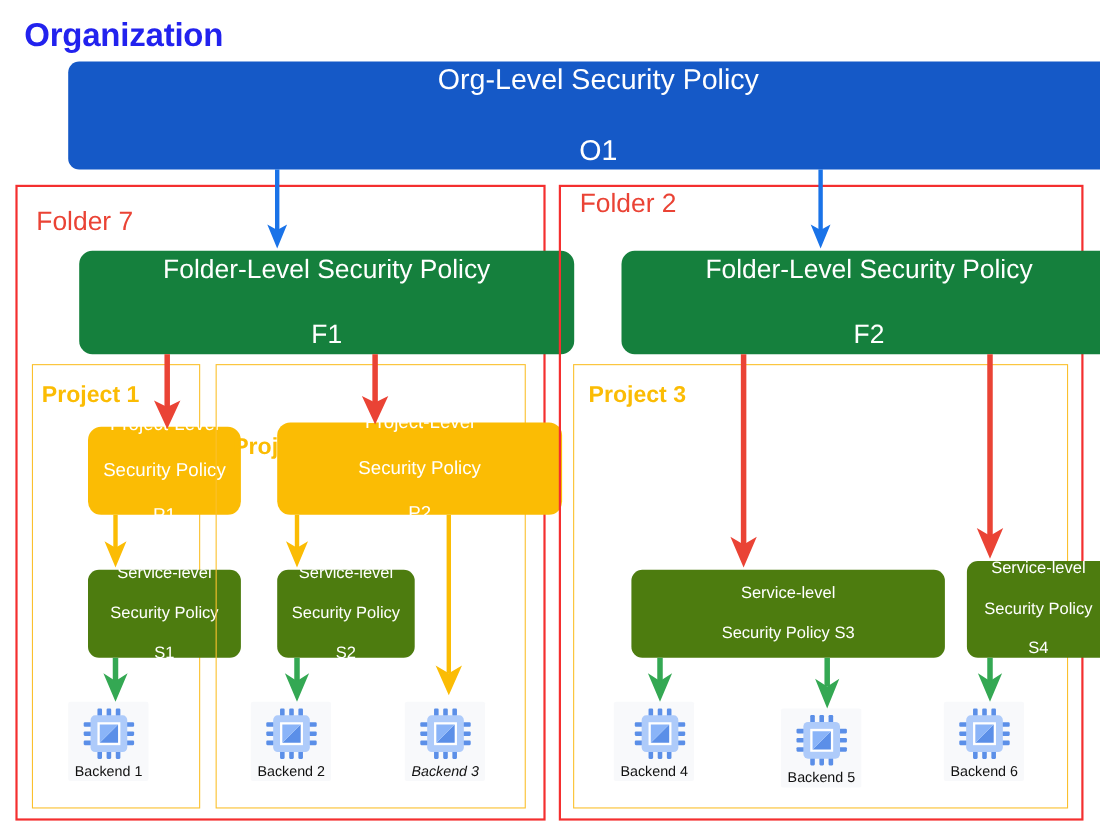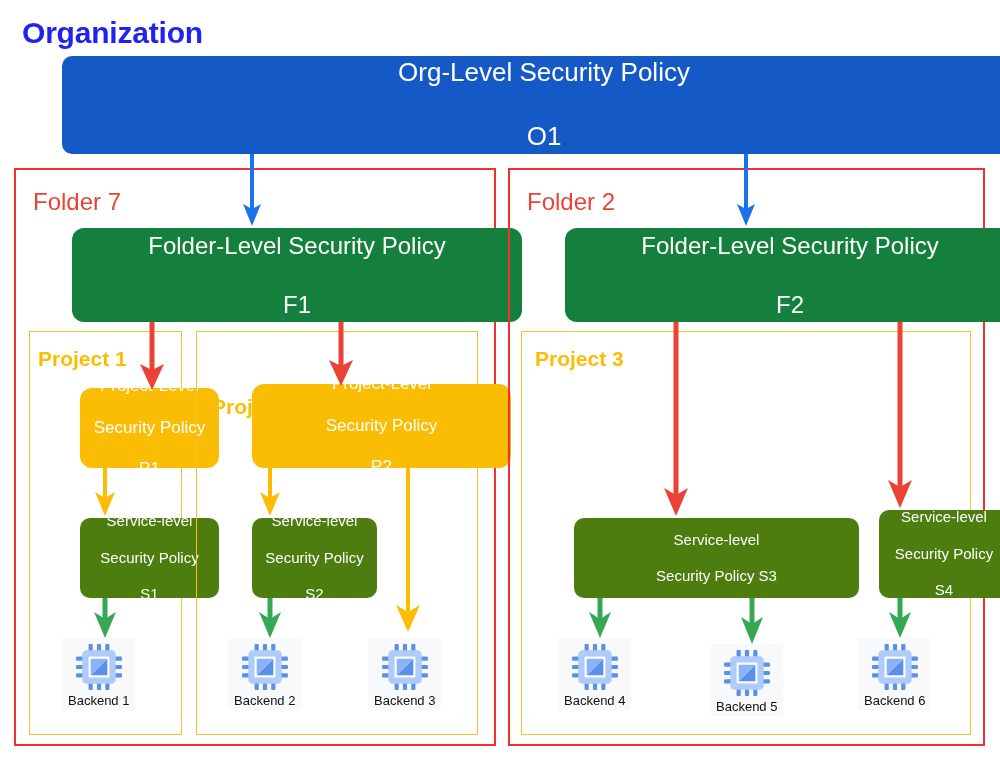--- a/index.html
+++ b/index.html
@@ -149,21 +149,21 @@
 
   <div class="abs policy service-box" style="left:208px; top:518px; width:125px; height:80px;">
     <span>
       <span>Service-level</span><br>
       <span>Security Policy</span><br>
       <span>S2</span>
     </span>
   </div>
 
   <div class="abs folder-cont" style="left:508px; top:168px; width:477px; height:578px;"></div>
-  <div class="abs folder-title" style="left:527px; top:188px;">Folder 2</div>
+  <div class="abs folder-title" style="left:527px; top:172px;">Folder 2</div>
 
   <div class="abs policy folder-box" style="left:521px; top:228px; width:450px; height:94px;">
     <span>
       <span>Folder-Level Security Policy</span><br>
       <span>F2</span>
     </span>
   </div>
 
   <div class="abs project-cont" style="left:521px; top:331px; width:450px; height:404px;"></div>
   <div class="abs project-title" style="left:535px; top:347px;">Project 3</div>
@@ -224,21 +224,21 @@
           <rect x="39" y="30" width="7" height="4" rx="1"></rect>
       </g>
       <rect x="8" y="8" width="32" height="32" rx="4" fill="#aecbfa"></rect>
       <rect x="14" y="14" width="20" height="20" fill="#ffffff"></rect>
       <path d="M16 32 L32 32 L32 16 Z" fill="#5b8fe8"></path>
       <path d="M16 32 L32 16 L16 16 Z" fill="#8ab4f8"></path>
     </svg>
     <div class="bname">Backend 2</div>
   </div>
 
-  <div class="abs backend" style="left:368px; top:638px;">
+  <div class="abs backend" style="left:368px; top:638px;font-style:italic;">
     <svg class="chip-ico" width="50" height="50" viewBox="0 0 48 48">
       <g fill="#5b8fe8">
         <rect x="14" y="2" width="4" height="7" rx="1"></rect>
           <rect x="22" y="2" width="4" height="7" rx="1"></rect>
           <rect x="30" y="2" width="4" height="7" rx="1"></rect>
         <rect x="14" y="39" width="4" height="7" rx="1"></rect>
           <rect x="22" y="39" width="4" height="7" rx="1"></rect>
           <rect x="30" y="39" width="4" height="7" rx="1"></rect>
         <rect x="2" y="14" width="7" height="4" rx="1"></rect>
           <rect x="2" y="22" width="7" height="4" rx="1"></rect>
@@ -248,21 +248,21 @@
           <rect x="39" y="30" width="7" height="4" rx="1"></rect>
       </g>
       <rect x="8" y="8" width="32" height="32" rx="4" fill="#aecbfa"></rect>
       <rect x="14" y="14" width="20" height="20" fill="#ffffff"></rect>
       <path d="M16 32 L32 32 L32 16 Z" fill="#5b8fe8"></path>
       <path d="M16 32 L32 16 L16 16 Z" fill="#8ab4f8"></path>
     </svg>
     <div class="bname">Backend 3</div>
   </div>
 
-  <div class="abs backend" style="left:558px; top:638px;">
+  <div class="abs backend" style="left:558px; top:638px;align-items:flex-end;">
     <svg class="chip-ico" width="50" height="50" viewBox="0 0 48 48">
       <g fill="#5b8fe8">
         <rect x="14" y="2" width="4" height="7" rx="1"></rect>
           <rect x="22" y="2" width="4" height="7" rx="1"></rect>
           <rect x="30" y="2" width="4" height="7" rx="1"></rect>
         <rect x="14" y="39" width="4" height="7" rx="1"></rect>
           <rect x="22" y="39" width="4" height="7" rx="1"></rect>
           <rect x="30" y="39" width="4" height="7" rx="1"></rect>
         <rect x="2" y="14" width="7" height="4" rx="1"></rect>
           <rect x="2" y="22" width="7" height="4" rx="1"></rect>

